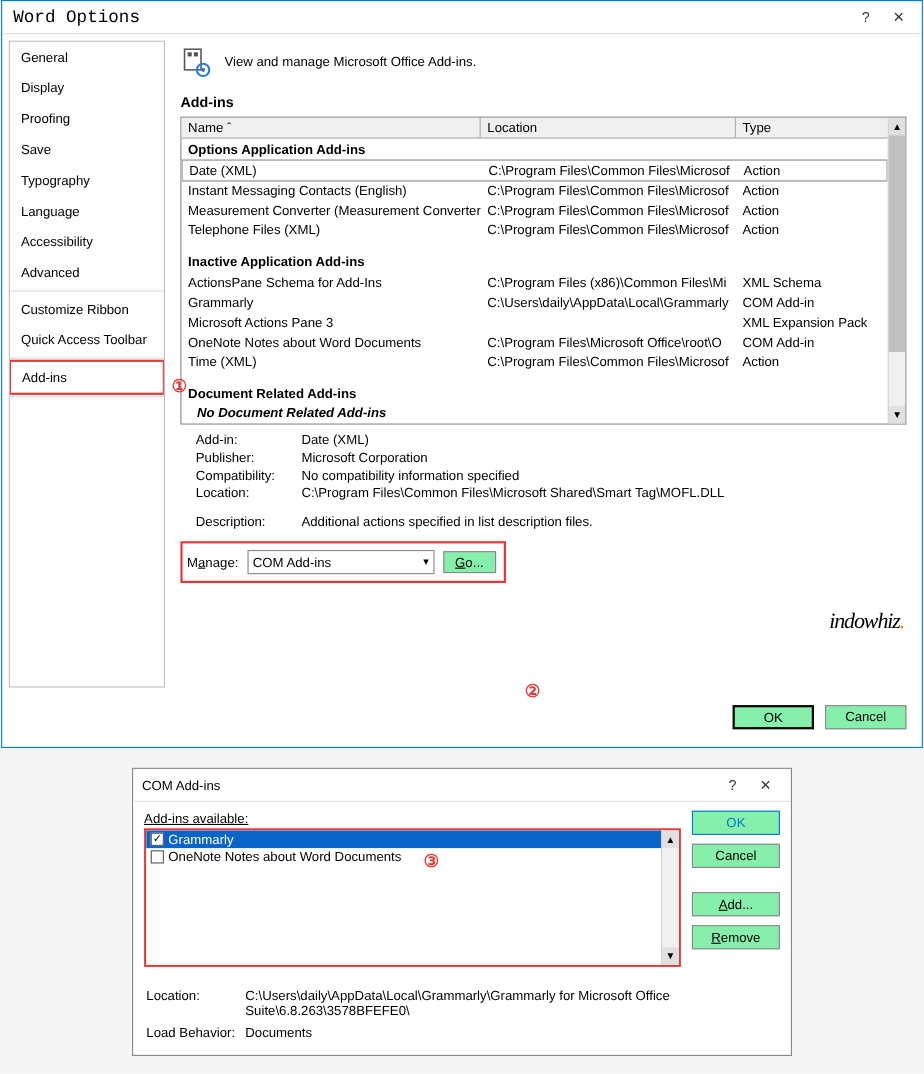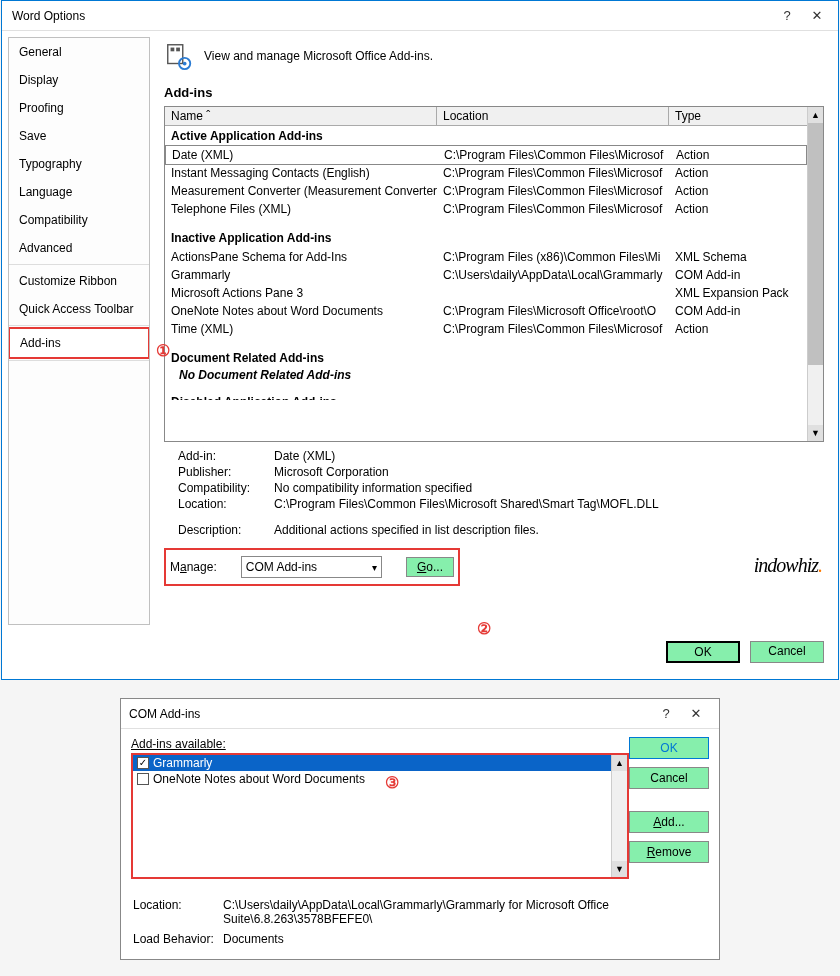--- a/index.html
+++ b/index.html
@@ -24,22 +24,23 @@
   }
   .titlebar {
     display: flex;
     align-items: center;
     height: 30px;
     padding: 0 6px;
     border-bottom: 1px solid #e0e0e0;
   }
   .titlebar .title {
     flex: 1;
-    font-size: 12px;
+    font-size: 16px;
     padding-left: 4px;
+    font-family: Liberation Mono, monospace;
   }
   .titlebtn {
     width: 30px;
     height: 28px;
     display: flex;
     align-items: center;
     justify-content: center;
     font-size: 13px;
     color: #333;
   }
@@ -94,21 +95,21 @@
   .hicon {
     width: 30px; height: 30px;
   }
   .section-title {
     font-weight: bold;
     font-size: 13px;
     margin-bottom: 6px;
   }
   .listbox {
     border: 1px solid #888;
-    height: 336px;
+    height: 280px;
     overflow: hidden;
     position: relative;
     display: flex;
   }
   .list-inner { flex:1; overflow:hidden; }
   .list-headers {
     display: flex;
     background: #f0f0f0;
     border-bottom: 1px solid #aaa;
     font-size: 12px;
@@ -142,21 +143,21 @@
 
   .details {
     padding: 6px 14px;
     font-size: 12px;
   }
   .drow { display:flex; padding:1px 0;}
   .dlabel { width: 96px; }
   .dval { flex:1; }
 
   .manage-row {
-    display:flex; align-items:center; gap:24px;
+    display:flex; align-items:center; gap:8px;
     padding: 6px 4px;
     border: 2px solid #e53935;
     width: 296px;
     margin-top: 4px;
   }
   .select {
     border:1px solid #888; height:22px; width:170px;
     display:flex; align-items:center; justify-content:space-between;
     padding:0 4px; background:#fff;
   }
@@ -183,21 +184,21 @@
   
   .dialog2 {
     width: 600px;
     margin: 18px auto 0 auto;
     border:1px solid #888;
     background:#fff;
     position: relative;
   }
   .d2-body {
     padding: 8px 10px 12px 10px;
-    display:flex; 
+    display:flex; gap:10px;
   }
   .d2-left { flex:1; }
   .avail-label { font-size:12px; text-decoration: underline; margin-bottom:2px;}
   .avail-box {
     border:2px solid #e53935;
     height: 126px;
     display:flex;
   }
   .avail-inner { flex:1; background:#fff; }
   .avail-row {
@@ -228,21 +229,21 @@
     <div class="titlebtn">✕</div>
   </div>
   <div class="content-row">
     <div class="sidebar">
       <div class="sidebar-item">General</div>
       <div class="sidebar-item">Display</div>
       <div class="sidebar-item">Proofing</div>
       <div class="sidebar-item">Save</div>
       <div class="sidebar-item">Typography</div>
       <div class="sidebar-item">Language</div>
-      <div class="sidebar-item">Compatibility</div>
+      <div class="sidebar-item">Accessibility</div>
       <div class="sidebar-item">Advanced</div>
       <div class="sidebar-sep"></div>
       <div class="sidebar-item">Customize Ribbon</div>
       <div class="sidebar-item">Quick Access Toolbar</div>
       <div class="sidebar-sep"></div>
       <div class="sidebar-item selected">Add-ins</div>
       <div class="sidebar-sep"></div>
     </div>
 
     <div class="main">
@@ -257,21 +258,21 @@
         <span>View and manage Microsoft Office Add-ins.</span>
       </div>
       <div class="section-title">Add-ins</div>
       <div class="listbox">
         <div class="list-inner">
           <div class="list-headers">
             <div class="col-name">Name ˆ</div>
             <div class="col-loc">Location</div>
             <div class="col-type">Type</div>
           </div>
-          <div class="group-header">Active Application Add-ins</div>
+          <div class="group-header">Options Application Add-ins</div>
           <div id="active-rows">
               <div class="row sel">
                 <div class="c1">Date (XML)</div>
                 <div class="c2">C:\Program Files\Common Files\Microsof</div>
                 <div class="c3">Action</div>
               </div>
               <div class="row">
                 <div class="c1">Instant Messaging Contacts (English)</div>
                 <div class="c2">C:\Program Files\Common Files\Microsof</div>
                 <div class="c3">Action</div>

